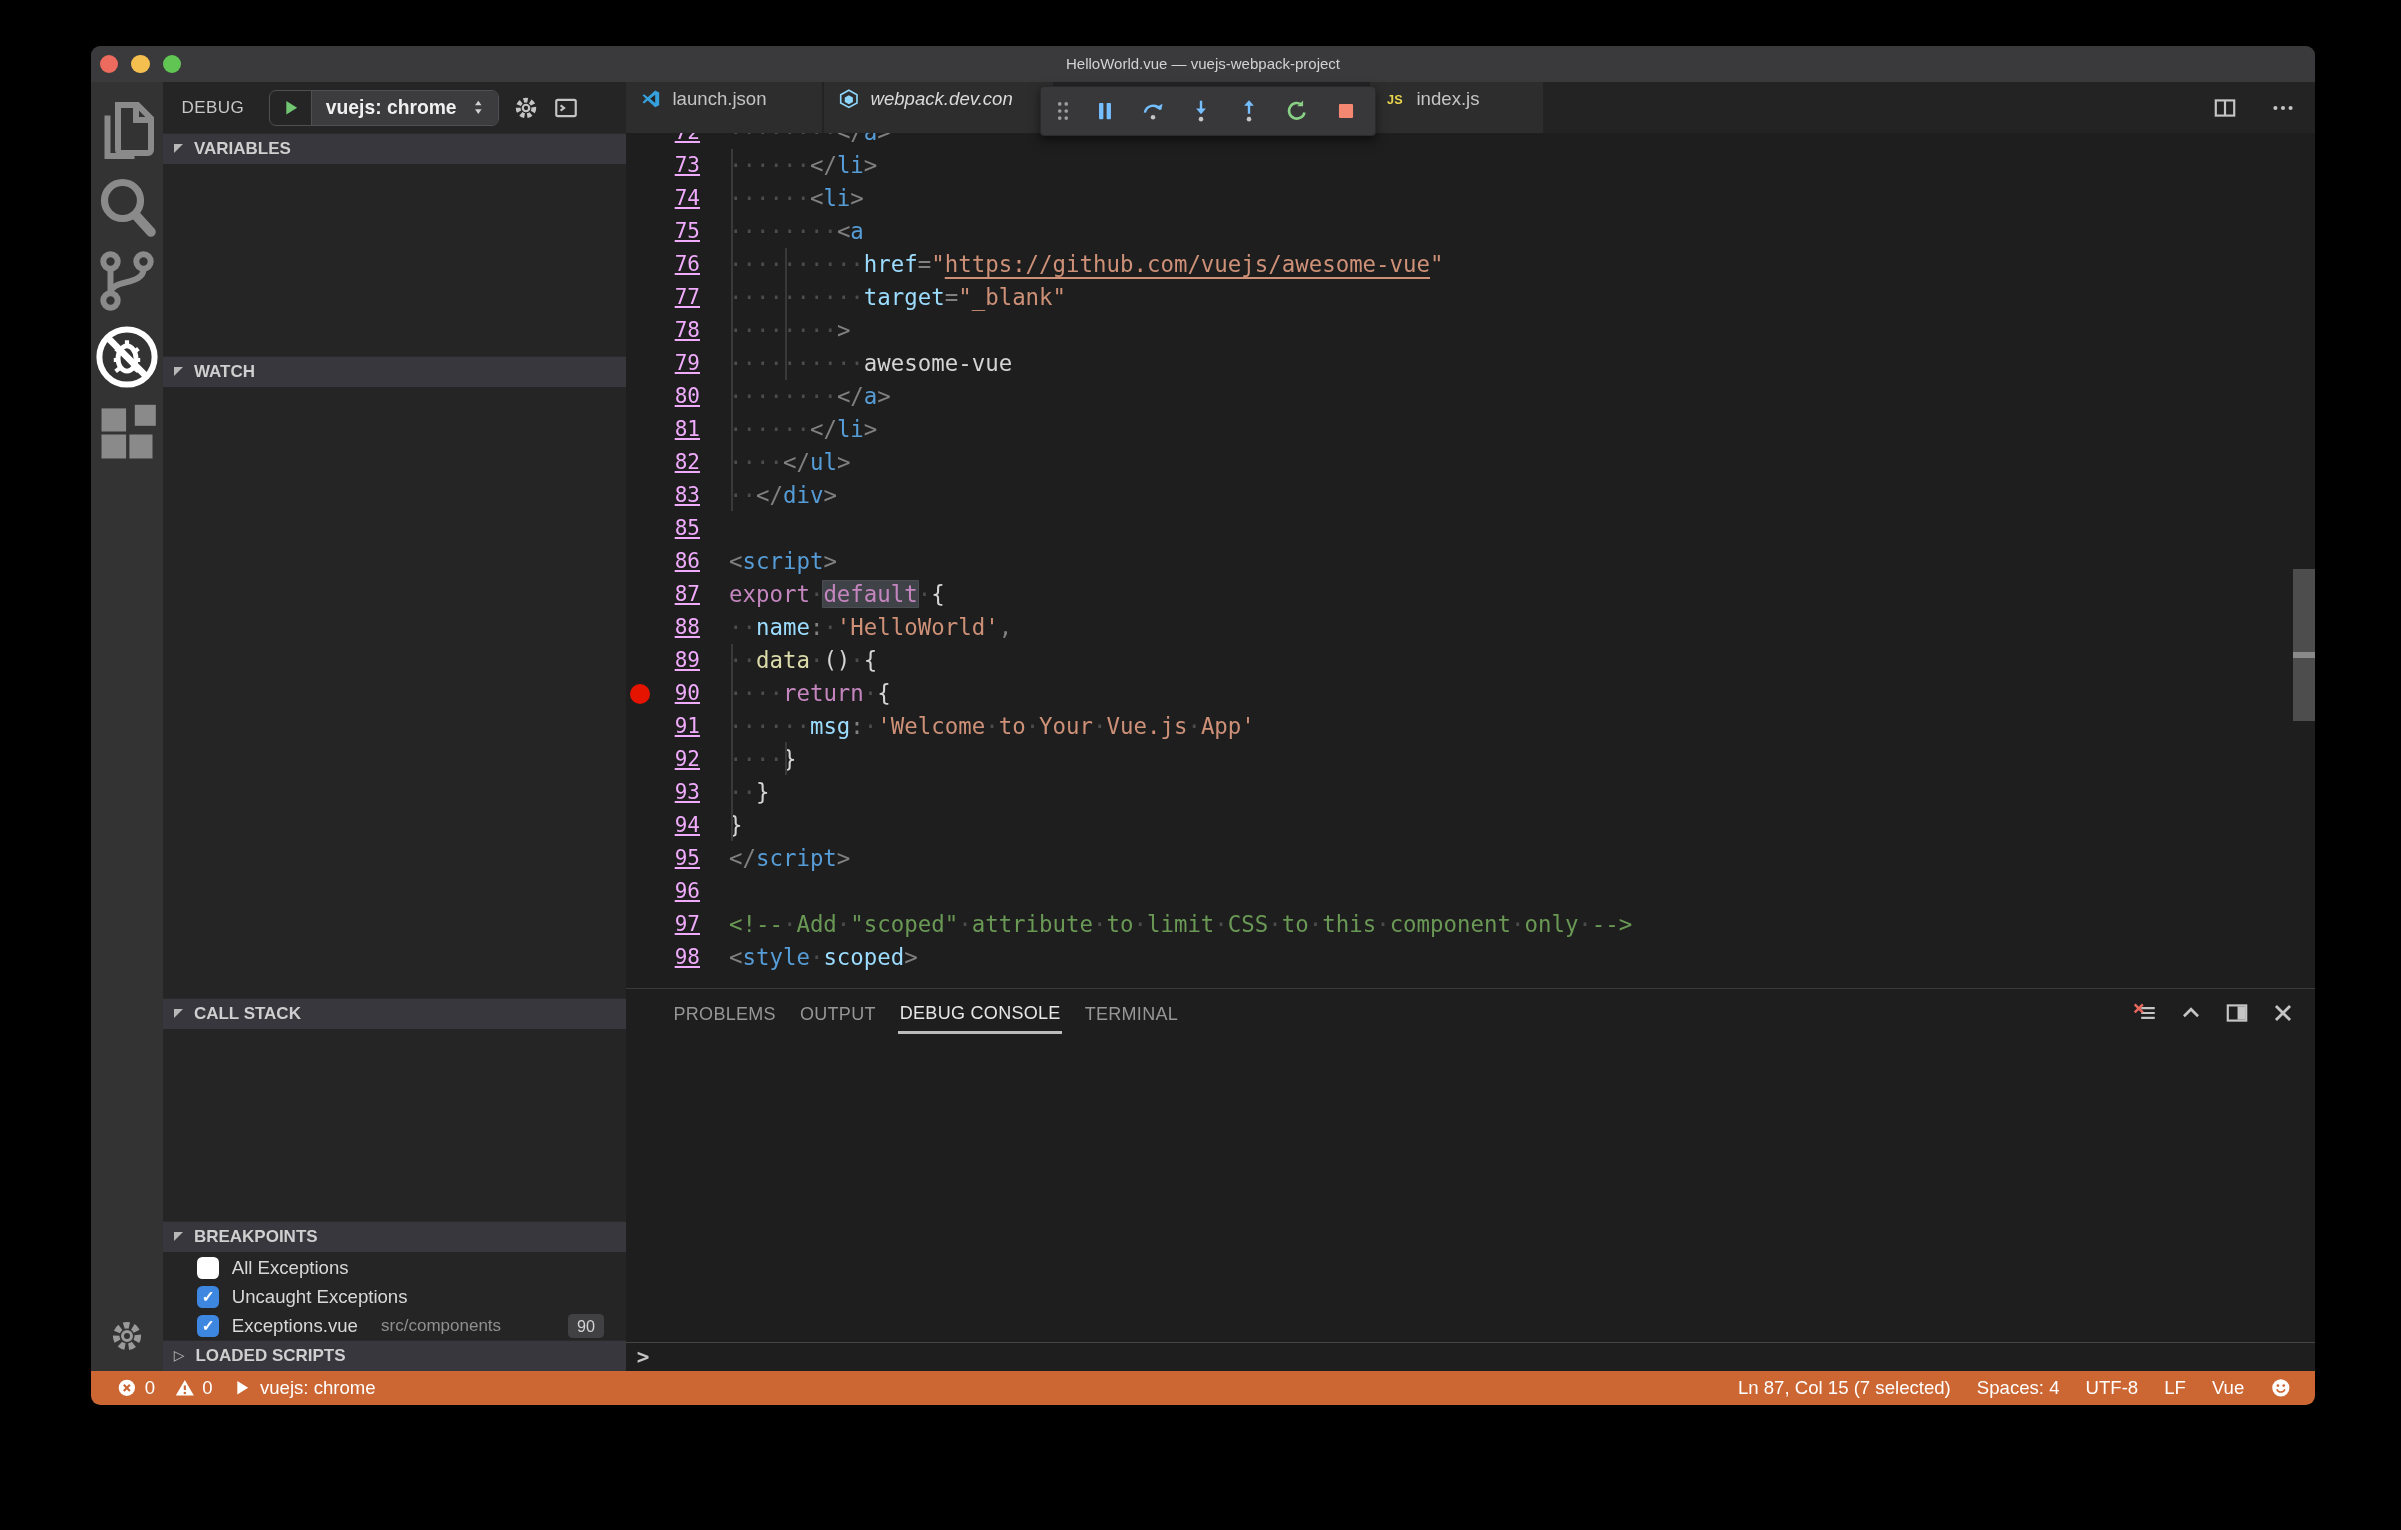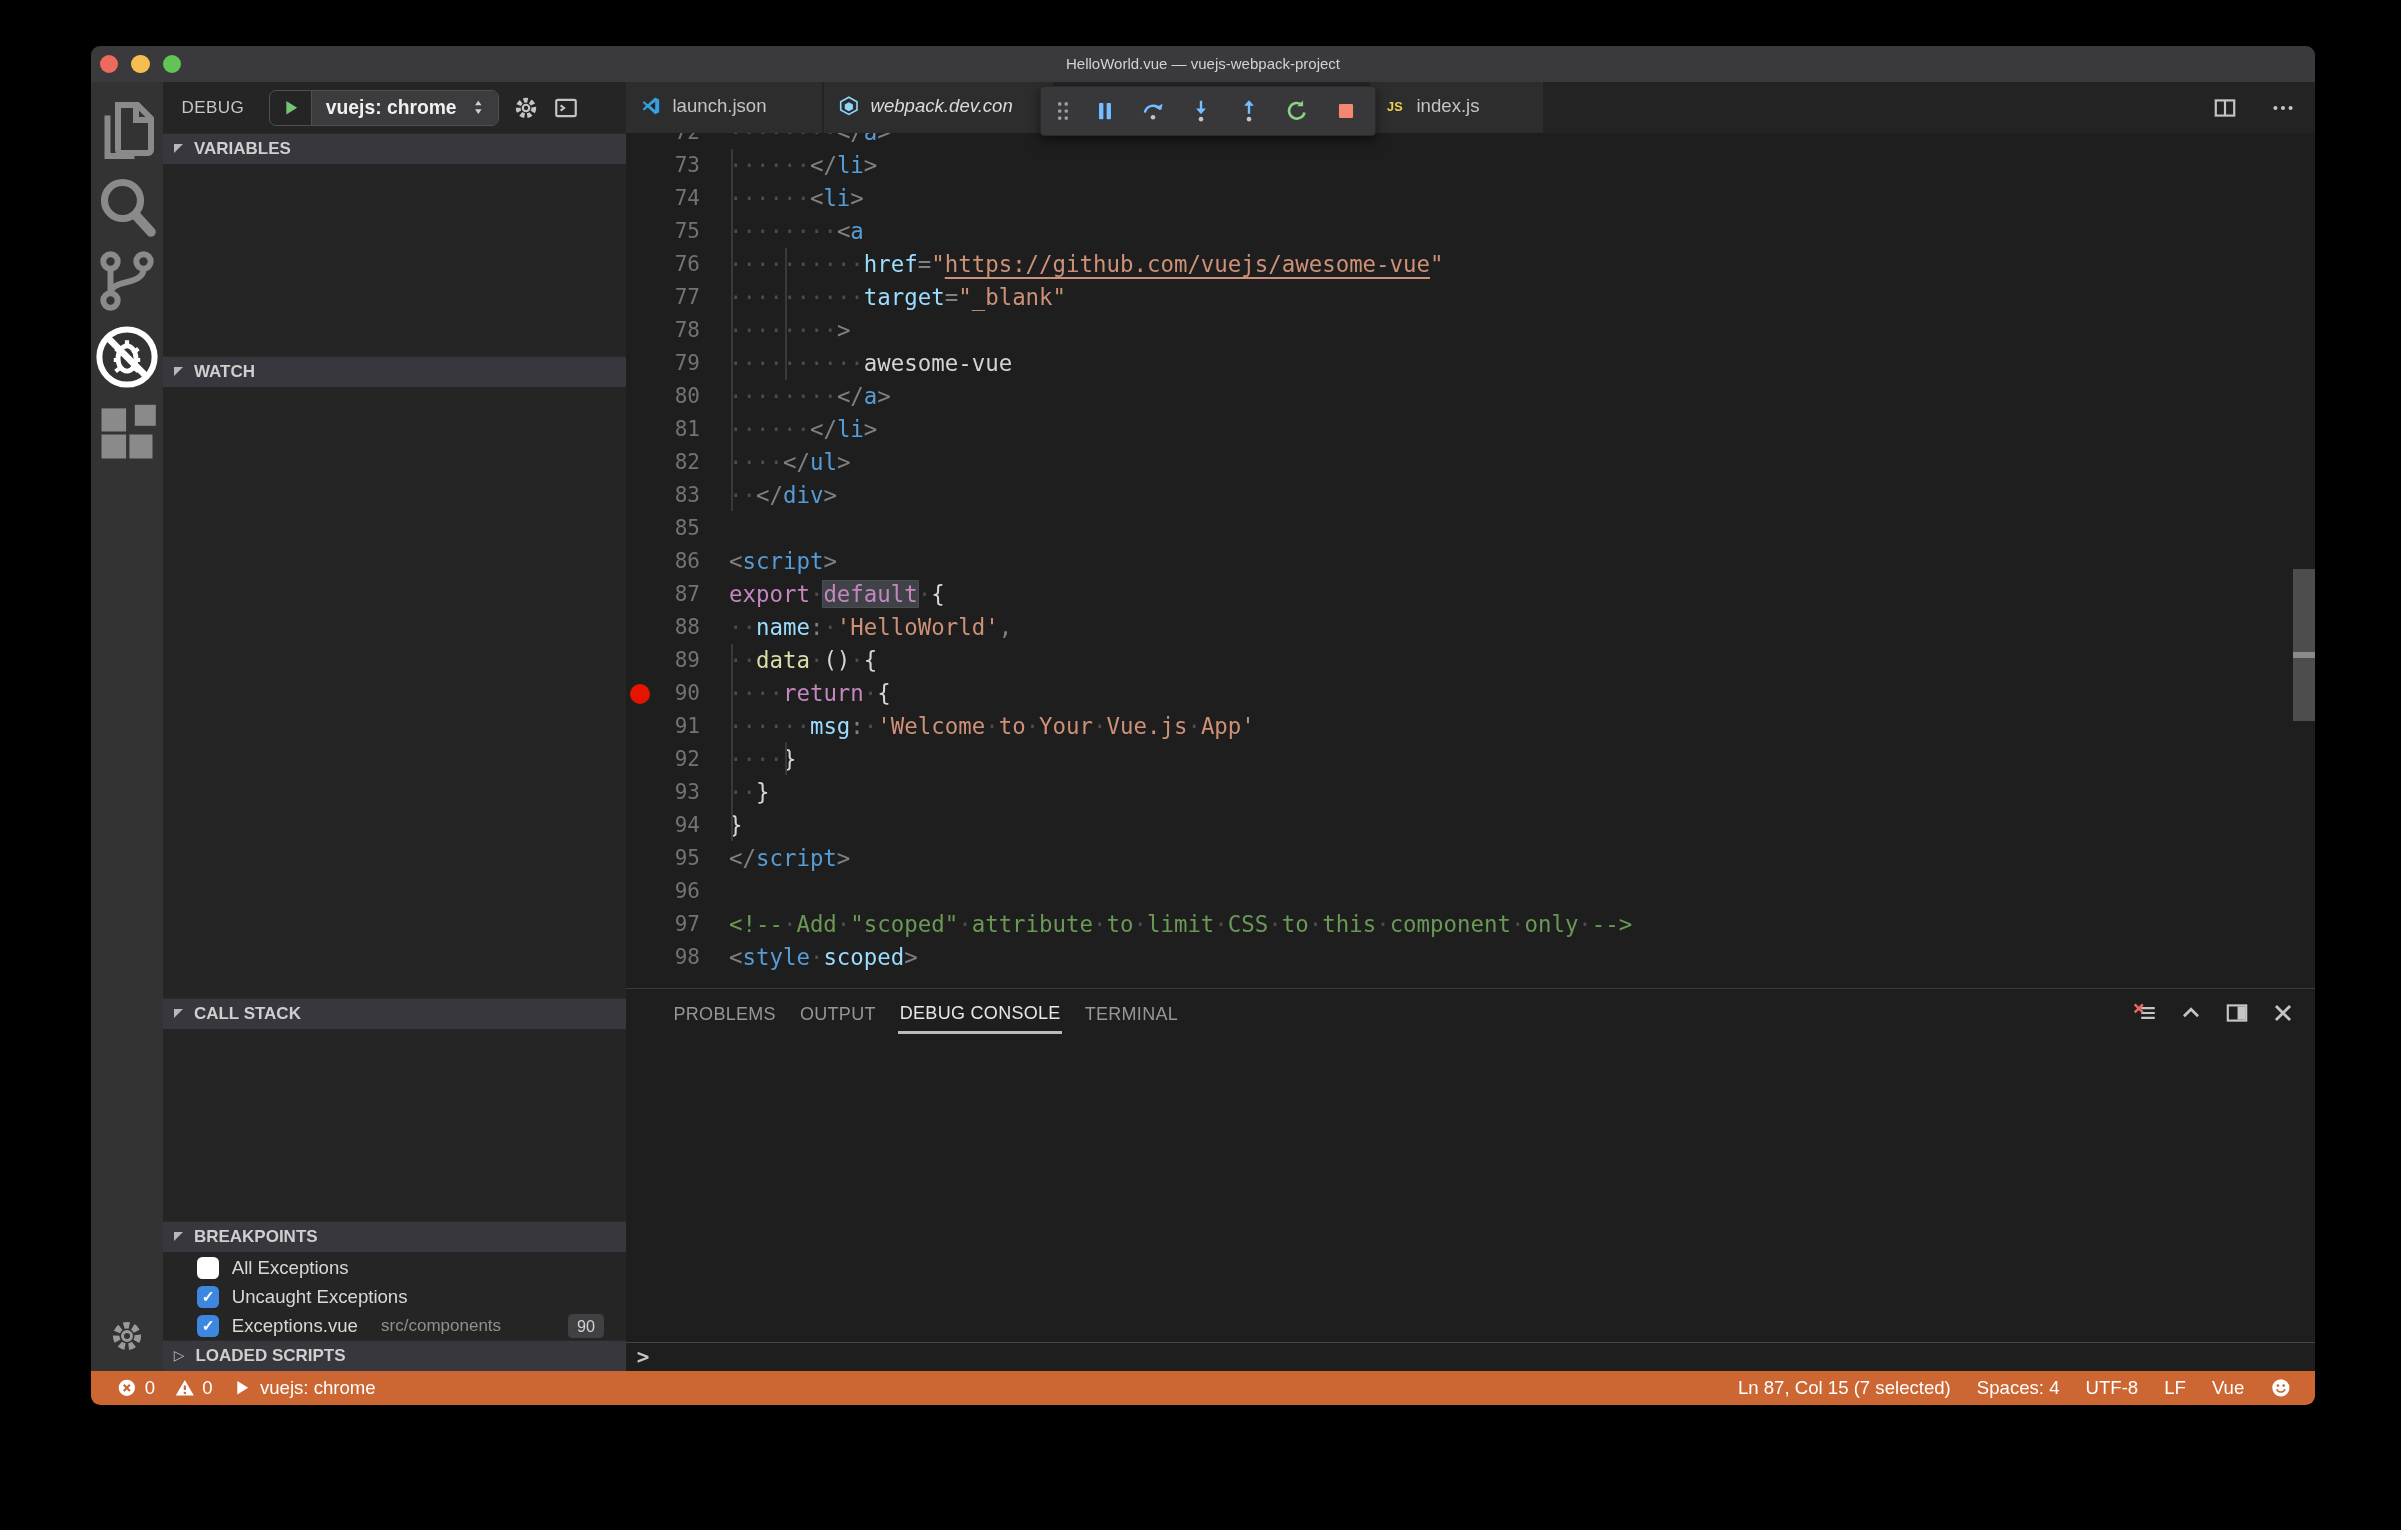--- a/index.html
+++ b/index.html
@@ -65,22 +65,22 @@
               display:flex; align-items:center; justify-content:center; }
   .bp-check.checked { background:#3d87e0; color:#fff; font-size:15.5px; font-weight:700; }
   .bp-label { color:#d8d8d8; font-size:18.6px; white-space:nowrap; }
   .bp-path { color:#8f8f8f; font-size:17px; margin-left:10.8px; white-space:nowrap; }
   .bp-badge { margin-left:auto; margin-right:21.7px; background:#414144; color:#d3d3d3;
               font-size:16.2px; border-radius:4.6px; padding:2.3px 9.3px; }
 
   
   .editorcol { flex:1 1 auto; display:flex; flex-direction:column; min-width:0; background:#1e1e1e; }
   .tabbar { height:51px; background:#232324; position:relative; flex:0 0 auto; }
-  .tab { position:absolute; top:0; height:51px; background:#2d2d2e; display:flex; align-items:flex-end;
-         gap:10.8px; padding:16px 14px; overflow:hidden; }
+  .tab { position:absolute; top:0; height:51px; background:#2d2d2e; display:flex; align-items:flex-start;
+         gap:10.8px; padding:6px 14px; overflow:hidden; }
   .tab .tab-label { font-size:18.6px; color:#c4c4c4; white-space:nowrap; }
   .tab .tab-label.italic { font-style:italic; color:#dadada; }
   .tab svg { width:21.7px; height:21.7px; flex:0 0 auto; }
   .editor-actions { position:absolute; right:18.6px; top:0; height:51px; display:flex; gap:32.5px;
                     align-items:center; color:#c5c5c5; }
   .editor-actions svg { width:26px; height:26px; }
 
   
   .float-toolbar { position:absolute; left:949px; top:40px; width:336px; height:50px; z-index:40;
                    background:#38383a; border:0.8px solid #2a2a2a; border-radius:3.9px;
@@ -90,21 +90,21 @@
   .float-toolbar .fbtn:first-child { width:26px; color:#9d9d9d; }
   .float-toolbar svg { width:26px; height:26px; }
 
   
   .editor { flex:1 1 auto; position:relative; overflow:hidden; background:#1e1e1e; min-height:0; }
   .code-lines { margin-top:-17px; font-family:"DejaVu Sans Mono", monospace; font-size:22.4px;
                 line-height:33px; }
   .code-line { display:flex; height:33px; white-space:pre; }
   .bp-gutter { width:28px; flex:0 0 auto; display:flex; align-items:center; justify-content:center; }
   .bp-dot { width:20px; height:20px; border-radius:50%; background:#e51400; }
-  .lnum { width:46px; flex:0 0 auto; text-align:right; color:#737373; font-size:21px; }
+  .lnum { width:46px; flex:0 0 auto; text-align:right; color:#f0abfc; font-size:21px;text-decoration:underline; }
   .lcode { padding-left:29px; }
   .tk-p{color:#808080} .tk-tag{color:#569cd6} .tk-attr{color:#9cdcfe} .tk-prop{color:#9cdcfe}
   .tk-str{color:#ce9178}
   .tk-strU{color:#ce9178; text-decoration:underline; text-underline-offset:4.6px;}
   .tk-kw{color:#c586c0}
   .tk-kwSel{color:#c586c0; background:#3f4347; box-shadow:0 0 0 0.8px #565b61;}
   .tk-fn{color:#dcdcaa} .tk-txt{color:#d4d4d4} .tk-br{color:#d4d4d4} .tk-comment{color:#6a9955}
   .ws{color:#4c4c4c}
   .guide { position:absolute; width:1.5px; background:#393939; }
   .vscrollbar { position:absolute; right:0; top:436px; width:21.7px; height:152px; background:#4d4d4d; }

